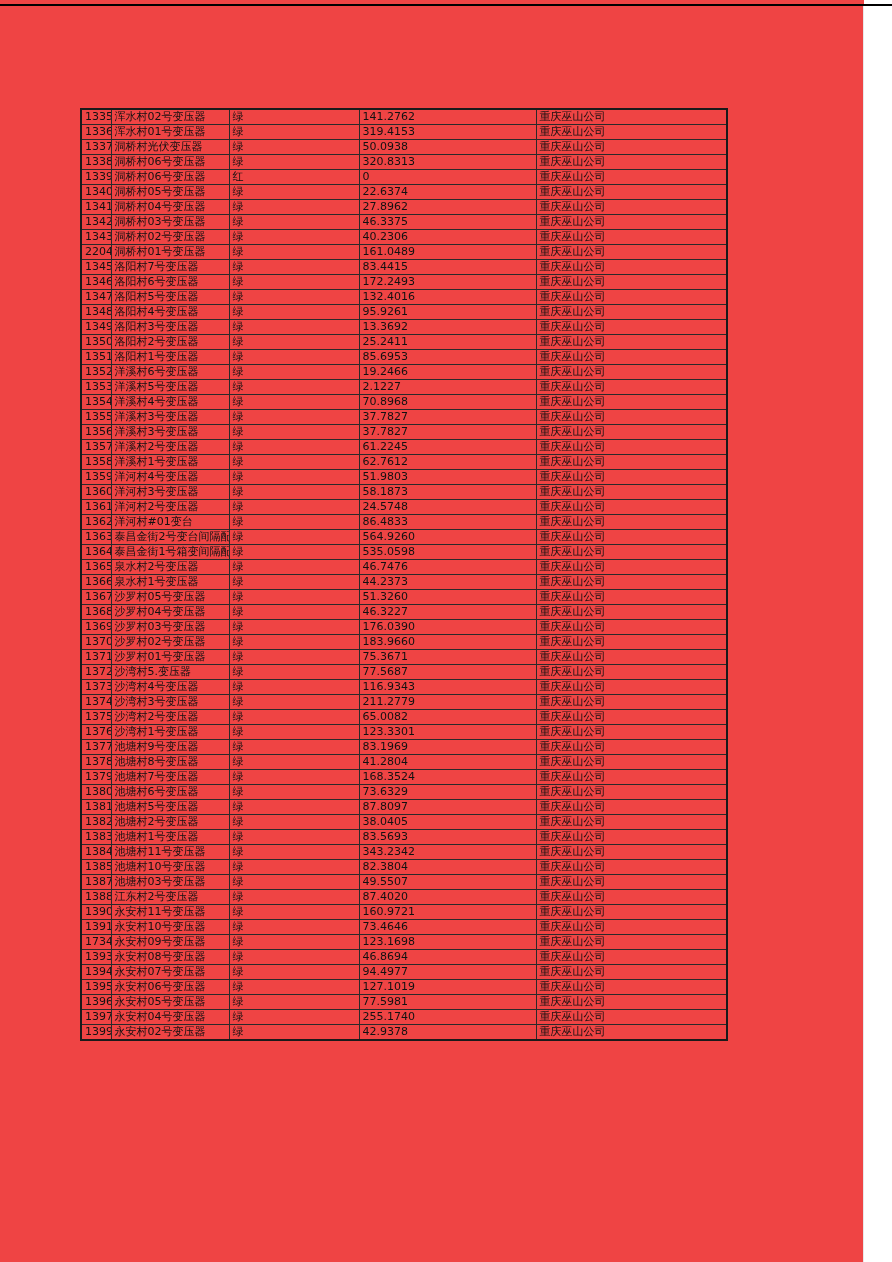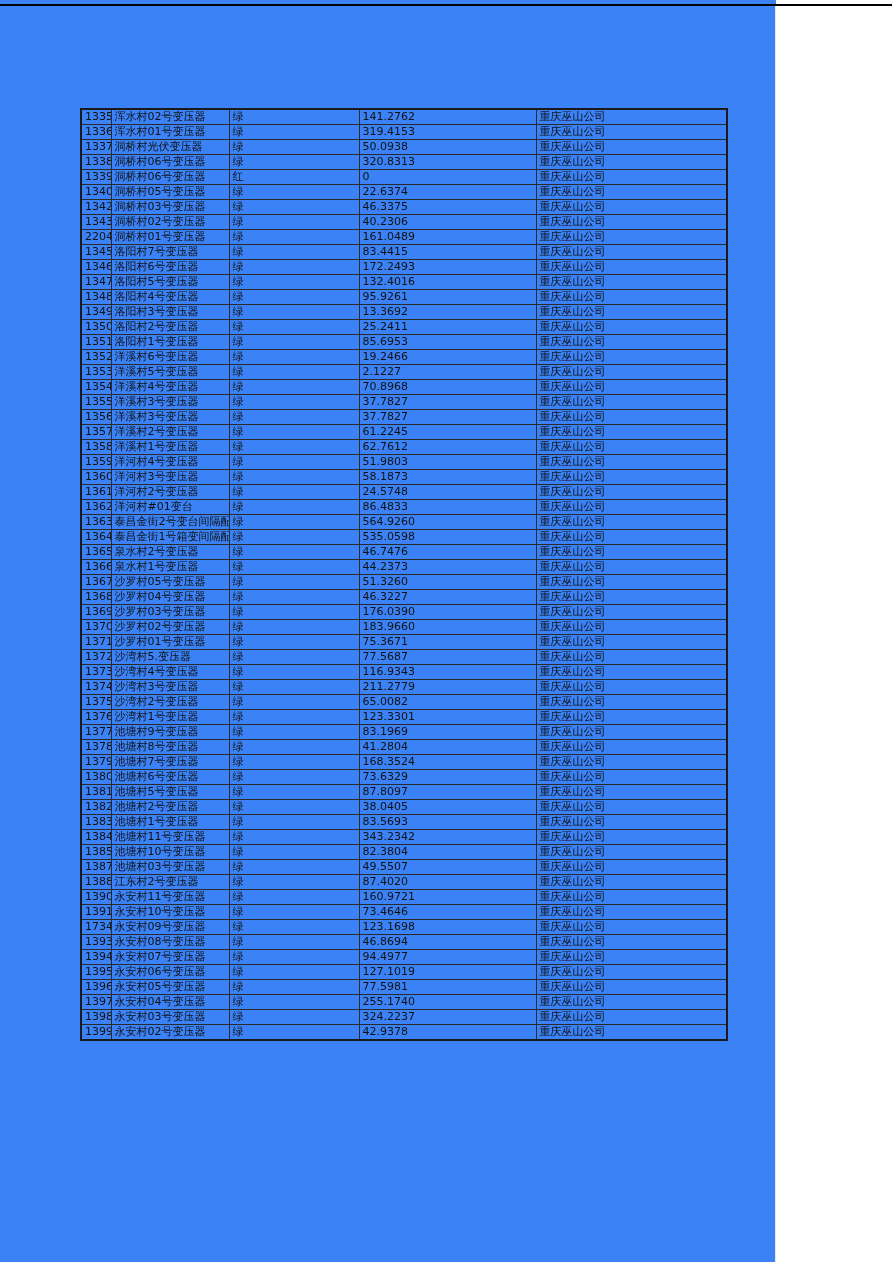--- a/index.html
+++ b/index.html
@@ -10,22 +10,22 @@
   body {
     width: 892px;
     height: 1262px;
     position: relative;
     font-family: "DejaVu Sans", "Liberation Sans", sans-serif;
     overflow: hidden;
   }
   .page {
     position: absolute;
     left: 0; top: 0;
-    width: 776px; height: 1262px;
-    background: #3b82f6;
+    width: 864px; height: 1262px;
+    background: #ef4444;
   }
   .top-rule {
     position: absolute;
     left: 0; top: 4px;
     width: 892px; height: 2px;
     background: #000000;
   }
   .right-edge {
     position: absolute;
     right: 0; top: 6px;
@@ -119,20 +119,27 @@
     </tr>
 
     <tr>
       <td class="c-idx">1340</td>
       <td class="c-name">洞桥村05号变压器</td>
       <td class="c-status">绿</td>
       <td class="c-value">22.6374</td>
       <td class="c-company">重庆巫山公司</td>
     </tr>
 
+    <tr>
+      <td class="c-idx">1341</td>
+      <td class="c-name">洞桥村04号变压器</td>
+      <td class="c-status">绿</td>
+      <td class="c-value">27.8962</td>
+      <td class="c-company">重庆巫山公司</td>
+    </tr>
 
     <tr>
       <td class="c-idx">1342</td>
       <td class="c-name">洞桥村03号变压器</td>
       <td class="c-status">绿</td>
       <td class="c-value">46.3375</td>
       <td class="c-company">重庆巫山公司</td>
     </tr>
 
     <tr>
@@ -554,27 +561,20 @@
     </tr>
 
     <tr>
       <td class="c-idx">1397</td>
       <td class="c-name">永安村04号变压器</td>
       <td class="c-status">绿</td>
       <td class="c-value">255.1740</td>
       <td class="c-company">重庆巫山公司</td>
     </tr>
 
-    <tr>
-      <td class="c-idx">1398</td>
-      <td class="c-name">永安村03号变压器</td>
-      <td class="c-status">绿</td>
-      <td class="c-value">324.2237</td>
-      <td class="c-company">重庆巫山公司</td>
-    </tr>
 
     <tr>
       <td class="c-idx">1399</td>
       <td class="c-name">永安村02号变压器</td>
       <td class="c-status">绿</td>
       <td class="c-value">42.9378</td>
       <td class="c-company">重庆巫山公司</td>
     </tr>
   </tbody>
   </table>

